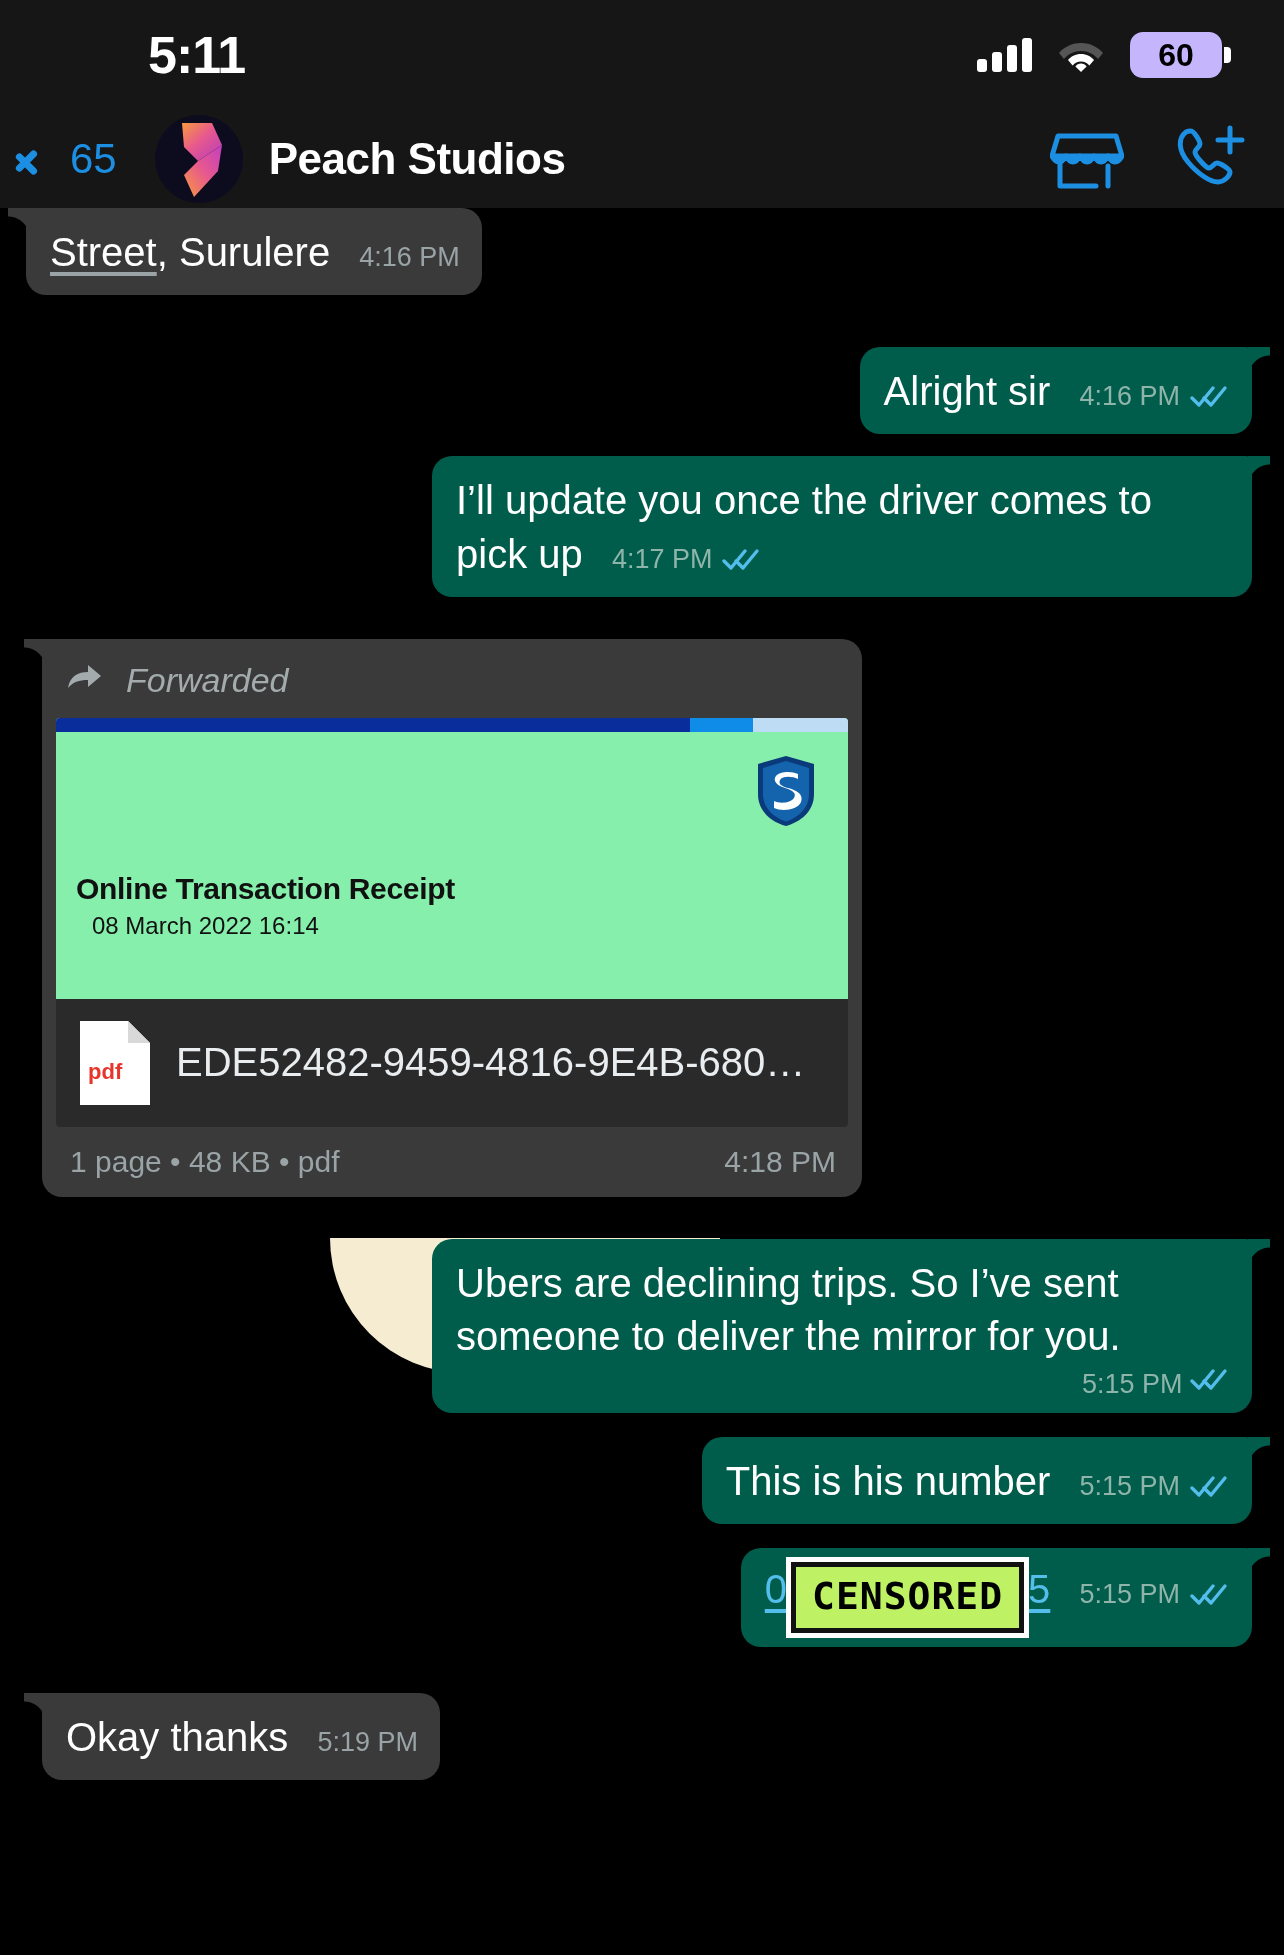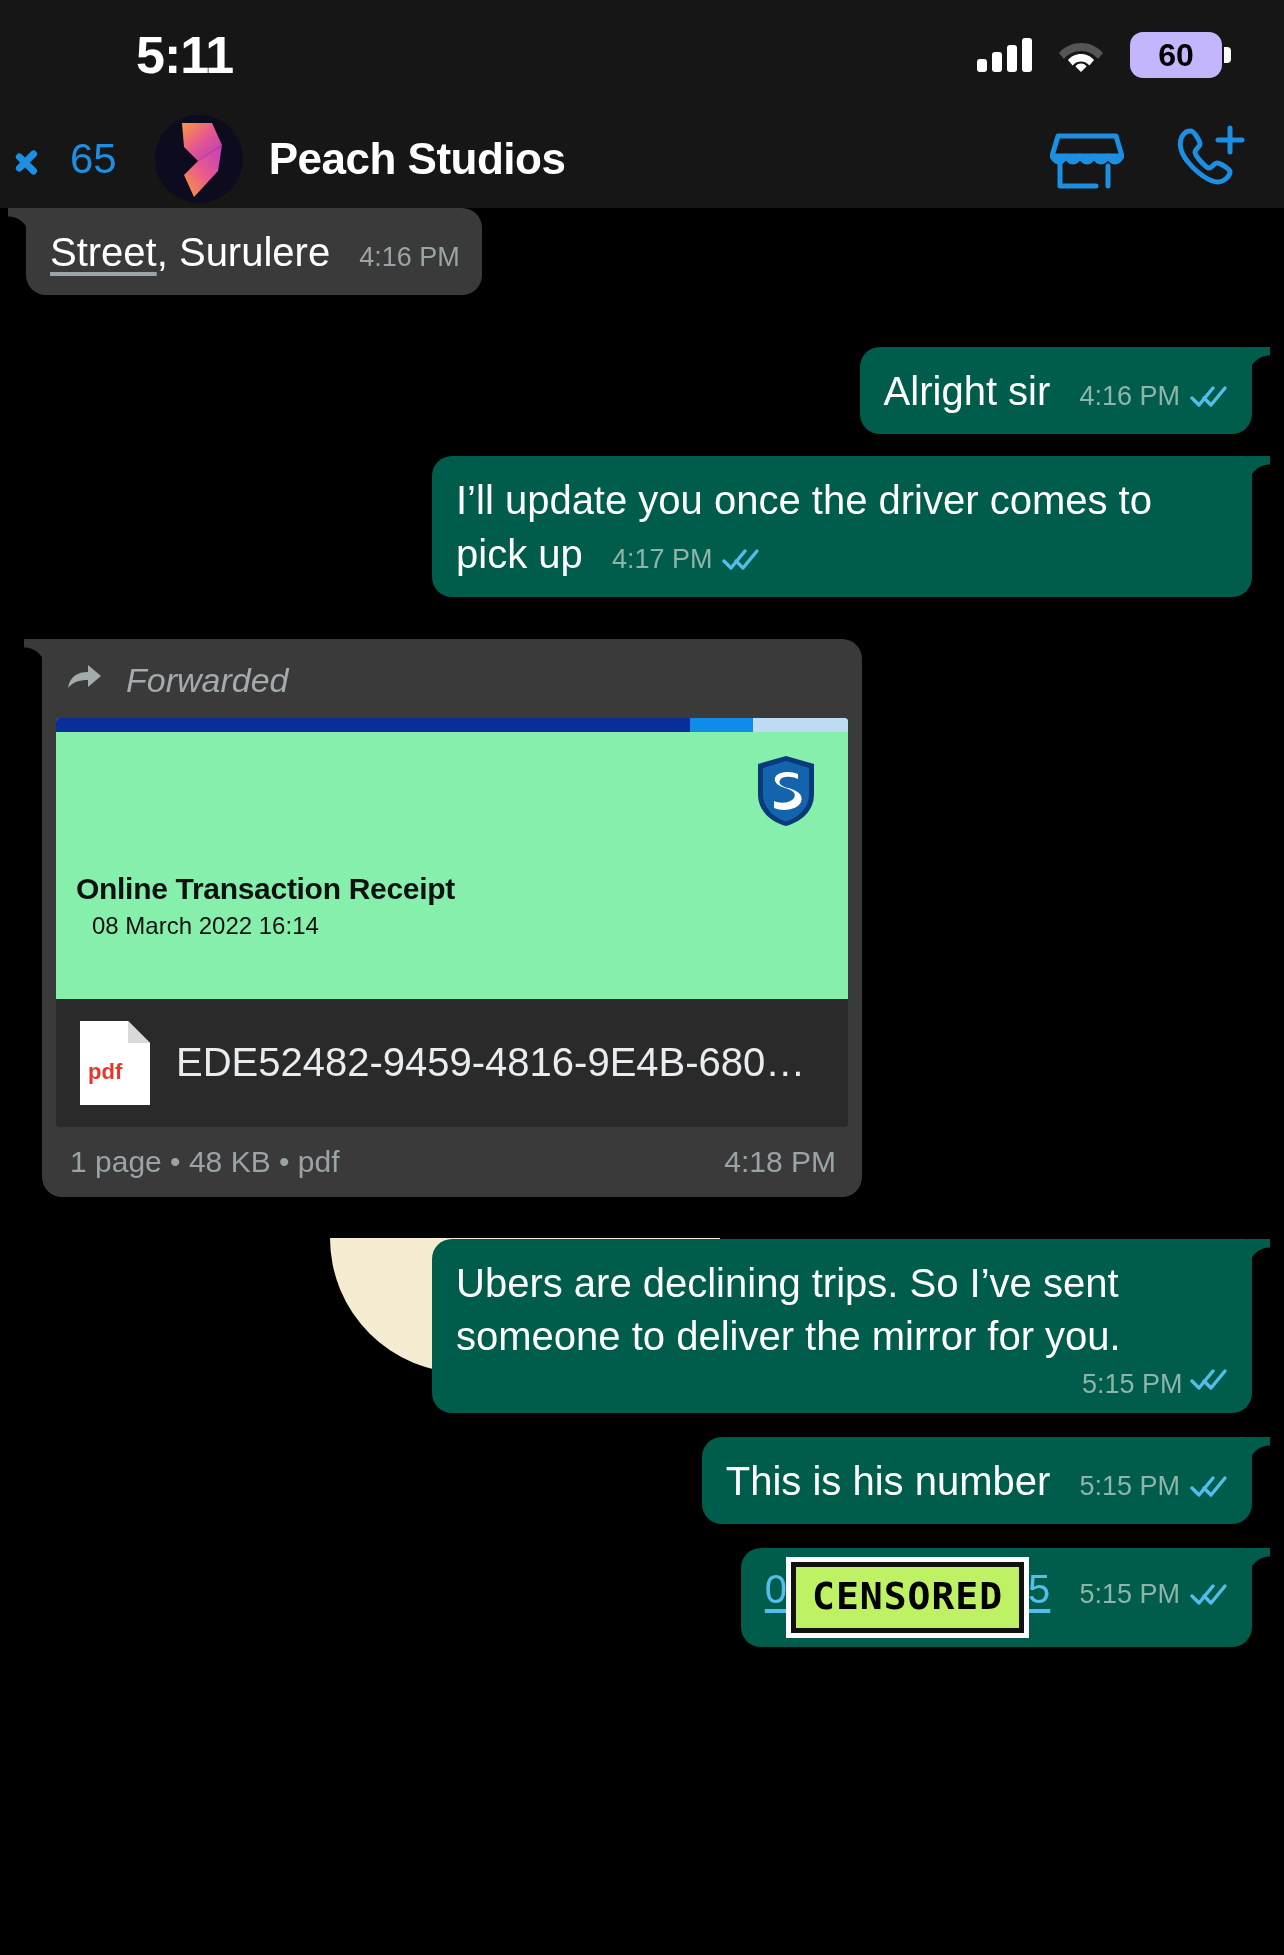--- a/index.html
+++ b/index.html
@@ -9,21 +9,21 @@
     font-family:"Liberation Sans", sans-serif;
     color:#e9edef;
     overflow:hidden;
     position:relative;
   }
 
   
   .statusbar{
     height:110px; background:#161616;
     display:flex; align-items:center; justify-content:space-between;
-    padding:0 62px 0 0;
+    padding:0 62px 0 12px;
     position:relative;
   }
   .sb-time{
     font-size:52px; font-weight:700; color:#fff;
     letter-spacing:-1px; margin-left:136px;
   }
   .sb-right{ display:flex; align-items:center; gap:26px; }
   .bars{ display:flex; align-items:flex-end; gap:5px; height:34px; }
   .bars i{ display:block; width:10px; background:#fff; border-radius:3px; }
   .bars i:nth-child(1){ height:13px; }
@@ -384,14 +384,22 @@
         <span class="ticks">
           <svg width="40" height="26" viewBox="0 0 40 26" fill="none" stroke="#53bdeb" stroke-width="3.4" stroke-linecap="round" stroke-linejoin="round">
             <path d="M2 14 L9 21 L23 4"></path>
               <path d="M14 14 L21 21 L35 4"></path>
           </svg>
         </span>
       </span>
     </div>
   </div>
 
+  <div class="row in" style="position:relative; z-index:2; margin-top:46px; padding-left:42px;">
+    <div class="bub in">
+      <span class="txt">Okay thanks</span>
+      <span class="meta">
+        <span>5:19 PM</span>
+      </span>
+    </div>
+  </div>
 
 </div>
 
 </body></html>

